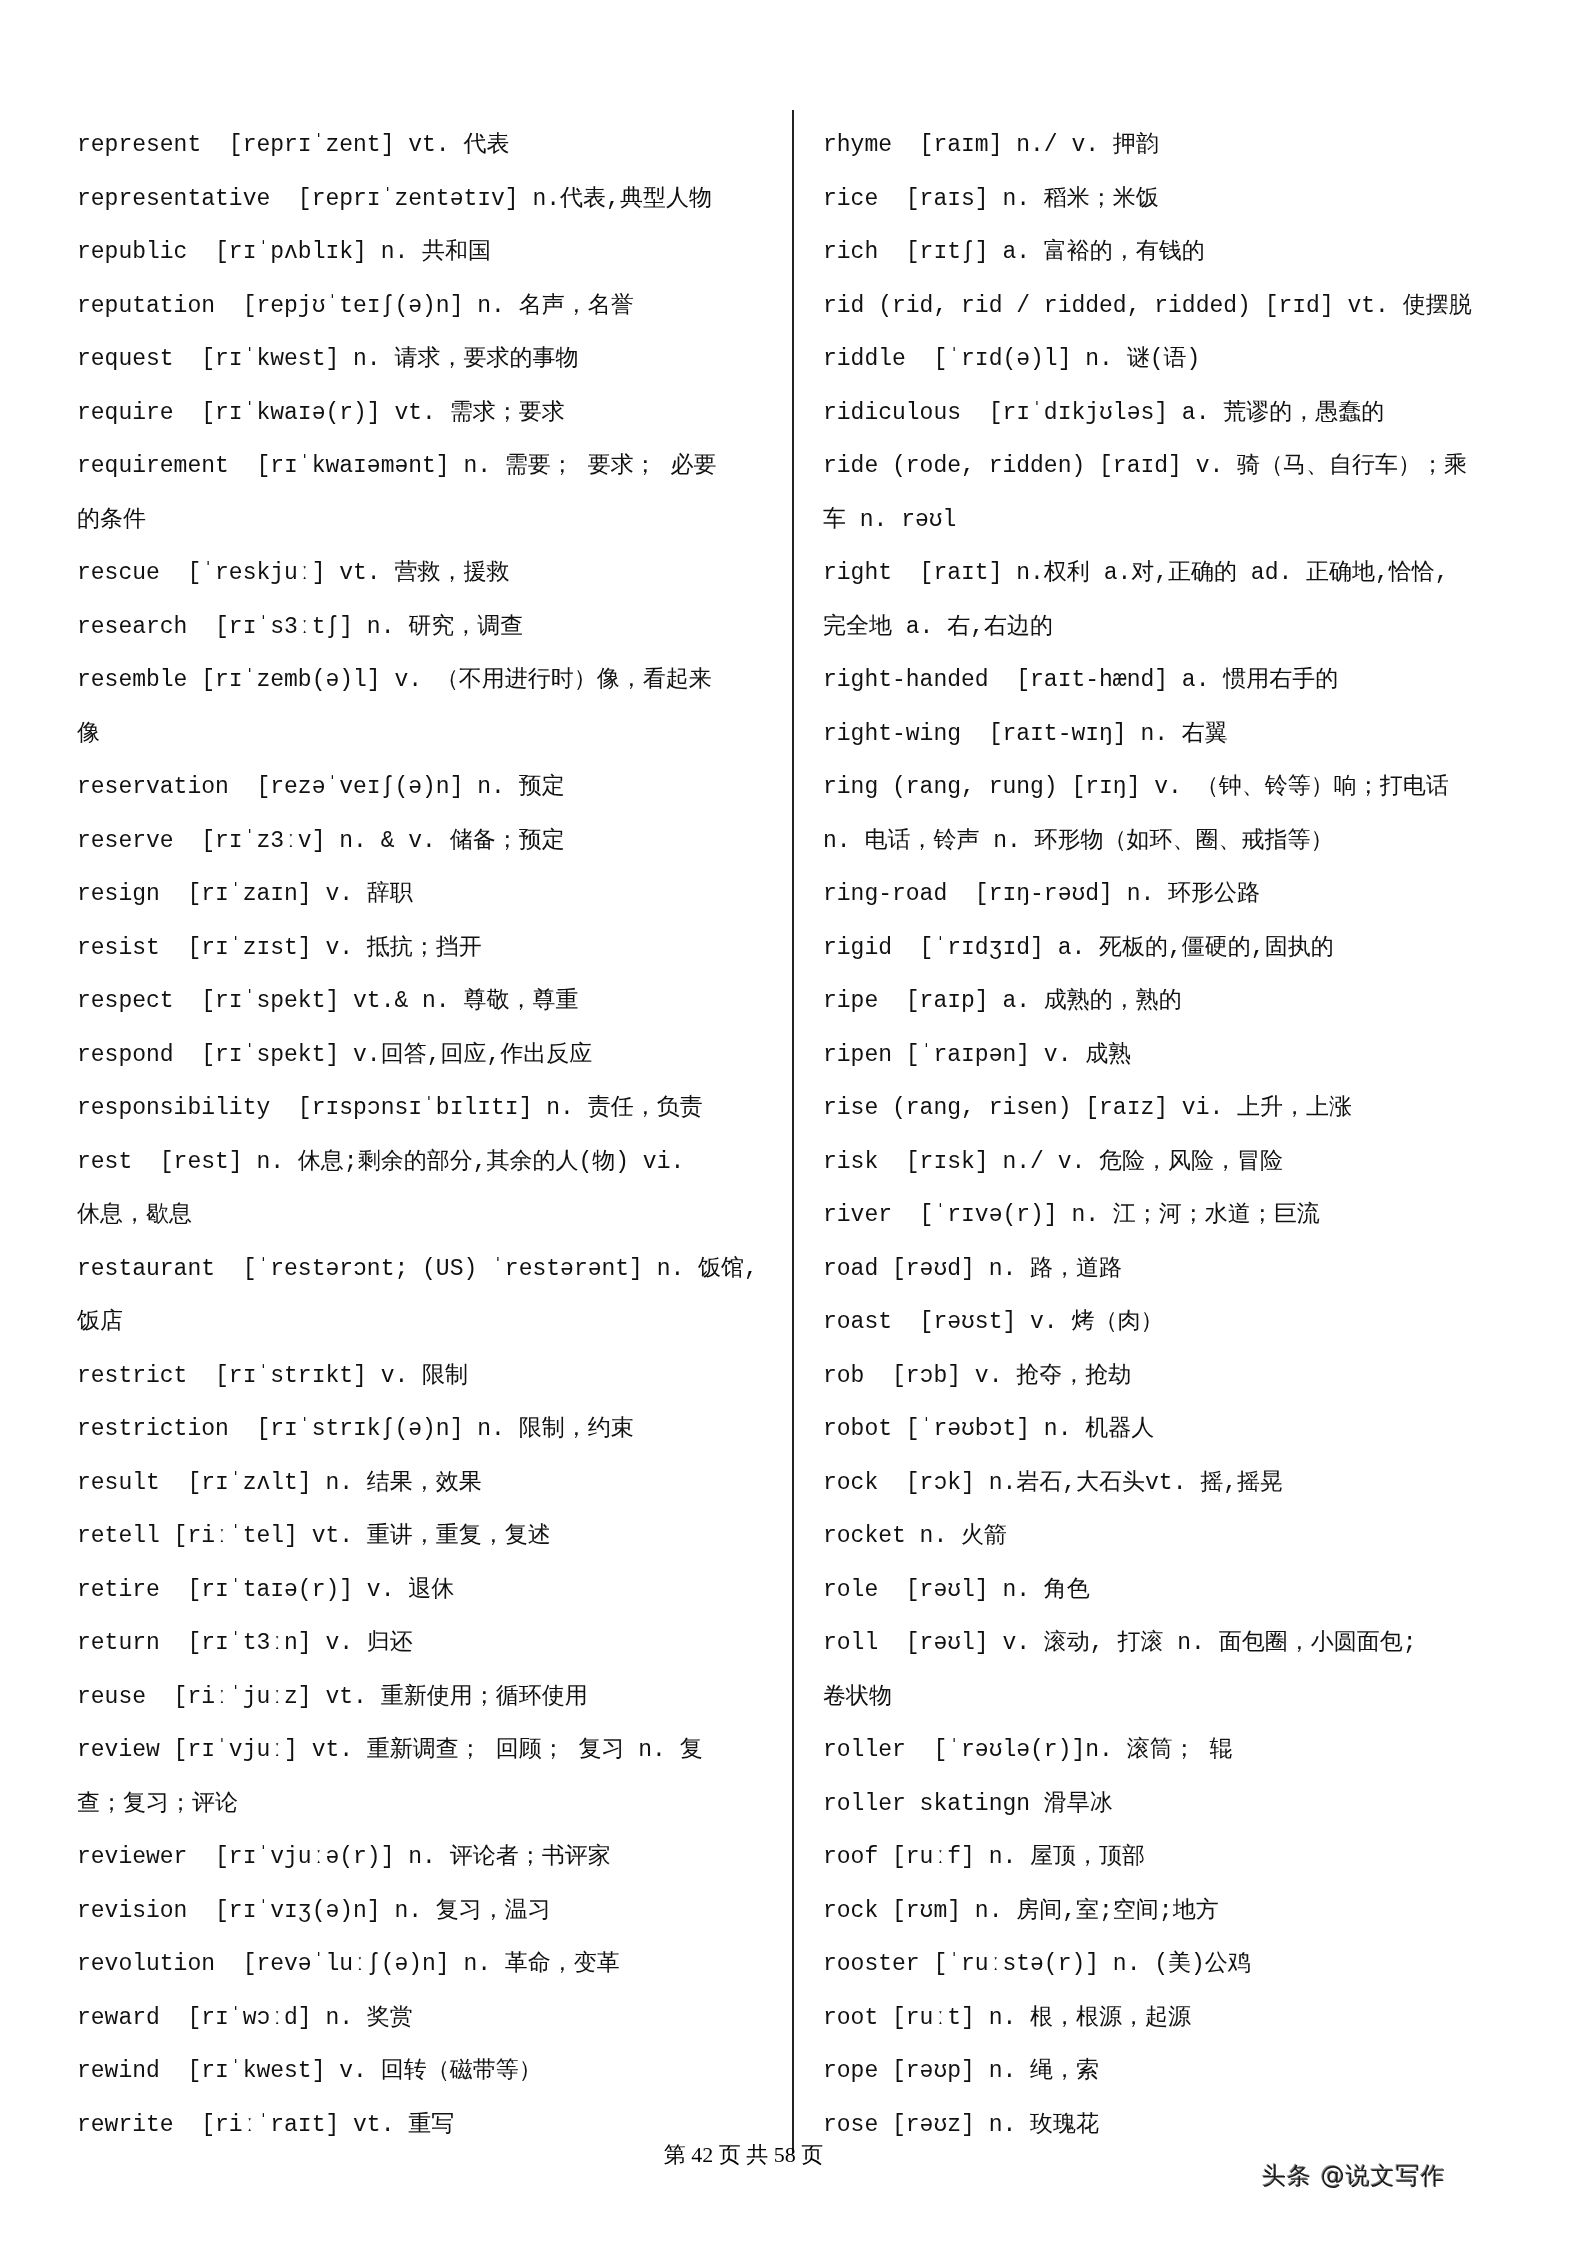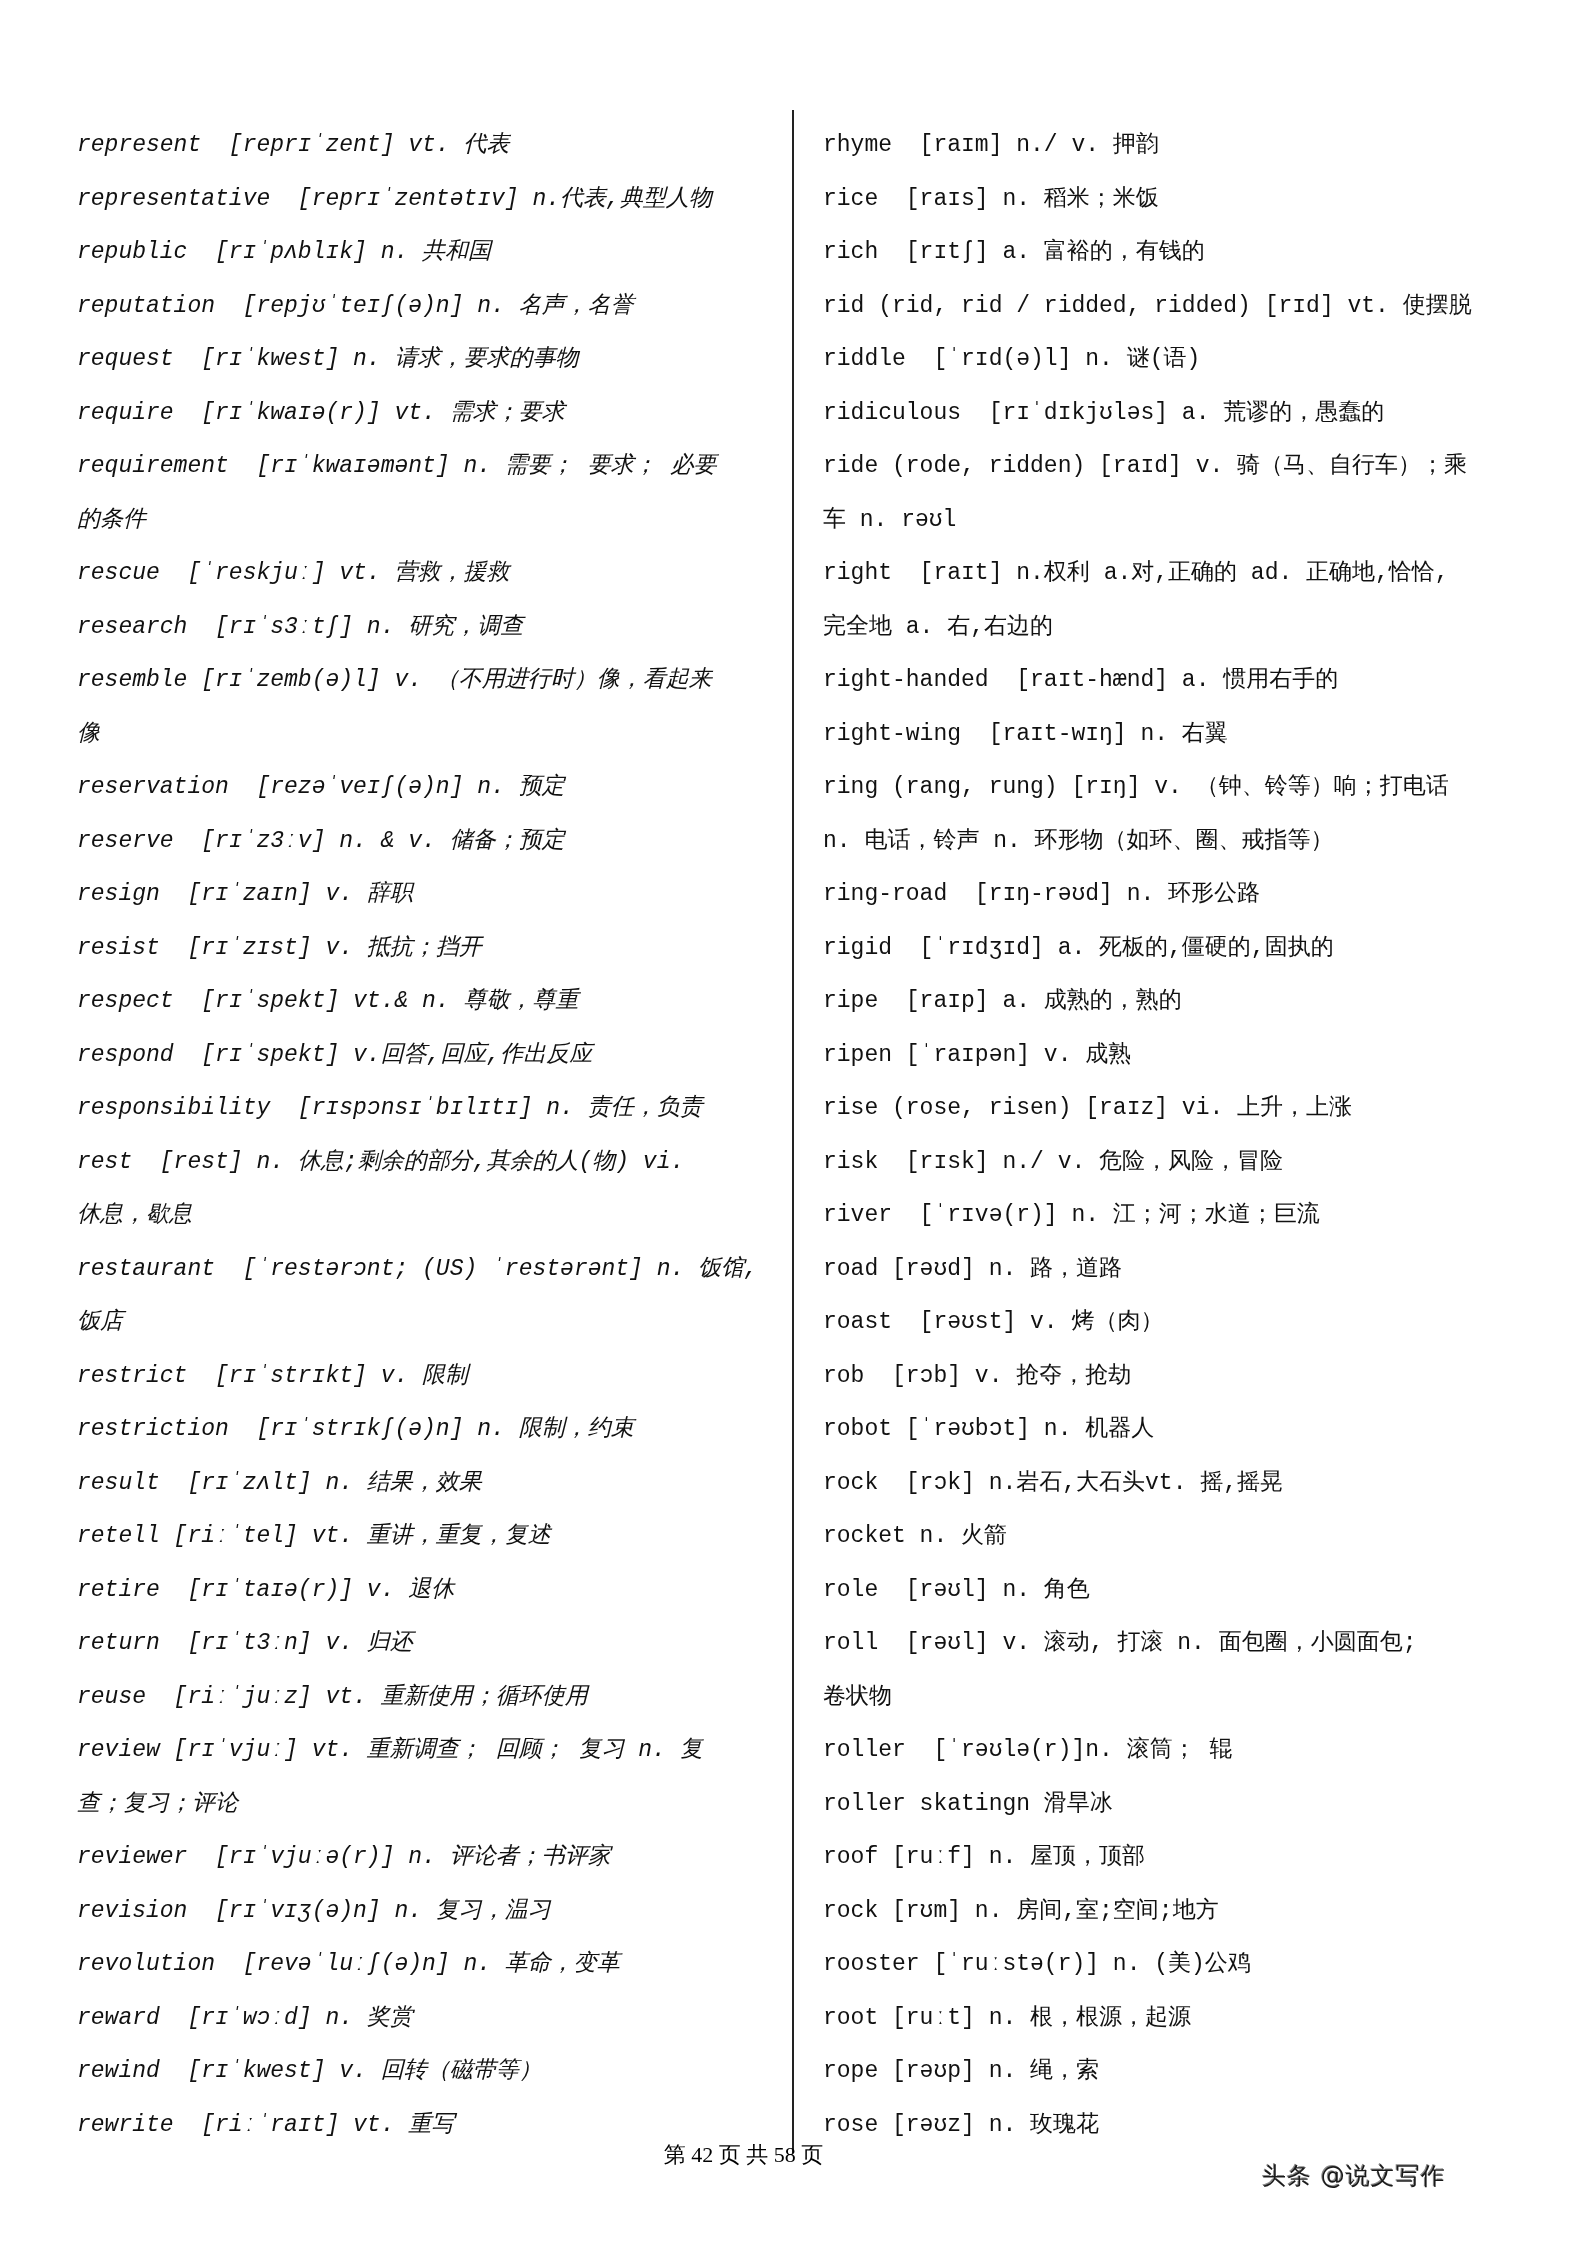--- a/index.html
+++ b/index.html
@@ -1,20 +1,20 @@
 <!DOCTYPE html>
 <html><head>
 <meta charset="utf-8">
 <style>
   html, body { margin: 0; padding: 0; background: #ffffff; }
   body { width: 1587px; height: 2245px; position: relative; overflow: hidden;
          font-family: "Liberation Mono", "DejaVu Sans Mono", monospace; color: #111111; }
   .page { position: absolute; left: 0; top: 0; width: 1587px; height: 2245px; background: #ffffff; }
   .column { position: absolute; top: 119px; }
-  .col-left { left: 77px; width: 700px; font-style: italic; }
+  .col-left { left: 77px; width: 700px; }
   .col-right { left: 823px; width: 720px; }
   .line { height: 53.5px; line-height: 53.5px; font-size: 23px; white-space: pre; letter-spacing: 0px; }
   .line.cont { }
   .divider { position: absolute; left: 792px; top: 110px; width: 1.5px; height: 2043px; background: #222222; }
   .footer { position: absolute; left: 0; width: 1587px; top: 2140px; text-align: center;
             font-family: "Liberation Serif", "DejaVu Serif", serif; font-size: 22px; color: #000000; }
   .footer span { display: inline-block; margin-left: -100px; }
   .watermark { position: absolute; left: 1262px; top: 2160px; font-family: "DejaVu Sans", sans-serif;
                font-size: 24px; color: #1a1a1a; letter-spacing: 1px;
                text-shadow: 1px 1px 0 #ffffff, -1px -1px 0 #888888; }
@@ -79,21 +79,21 @@
     <div class="line">right  [raɪt] n.权利 a.对,正确的 ad. 正确地,恰恰,</div>
     <div class="line cont">完全地 a. 右,右边的</div>
     <div class="line">right-handed  [raɪt-hænd] a. 惯用右手的</div>
     <div class="line">right-wing  [raɪt-wɪŋ] n. 右翼</div>
     <div class="line">ring (rang, rung) [rɪŋ] v. （钟、铃等）响；打电话</div>
     <div class="line cont">n. 电话，铃声 n. 环形物（如环、圈、戒指等）</div>
     <div class="line">ring-road  [rɪŋ-rəʊd] n. 环形公路</div>
     <div class="line">rigid  [ˈrɪdʒɪd] a. 死板的,僵硬的,固执的</div>
     <div class="line">ripe  [raɪp] a. 成熟的，熟的</div>
     <div class="line">ripen [ˈraɪpən] v. 成熟</div>
-    <div class="line">rise (rose, risen) [raɪz] vi. 上升，上涨</div>
+    <div class="line">rise (rang, risen) [raɪz] vi. 上升，上涨</div>
     <div class="line">risk  [rɪsk] n./ v. 危险，风险，冒险</div>
     <div class="line">river  [ˈrɪvə(r)] n. 江；河；水道；巨流</div>
     <div class="line">road [rəʊd] n. 路，道路</div>
     <div class="line">roast  [rəʊst] v. 烤（肉）</div>
     <div class="line">rob  [rɔb] v. 抢夺，抢劫</div>
     <div class="line">robot [ˈrəʊbɔt] n. 机器人</div>
     <div class="line">rock  [rɔk] n.岩石,大石头vt. 摇,摇晃</div>
     <div class="line">rocket n. 火箭</div>
     <div class="line">role  [rəʊl] n. 角色</div>
     <div class="line">roll  [rəʊl] v. 滚动, 打滚 n. 面包圈，小圆面包;</div>

